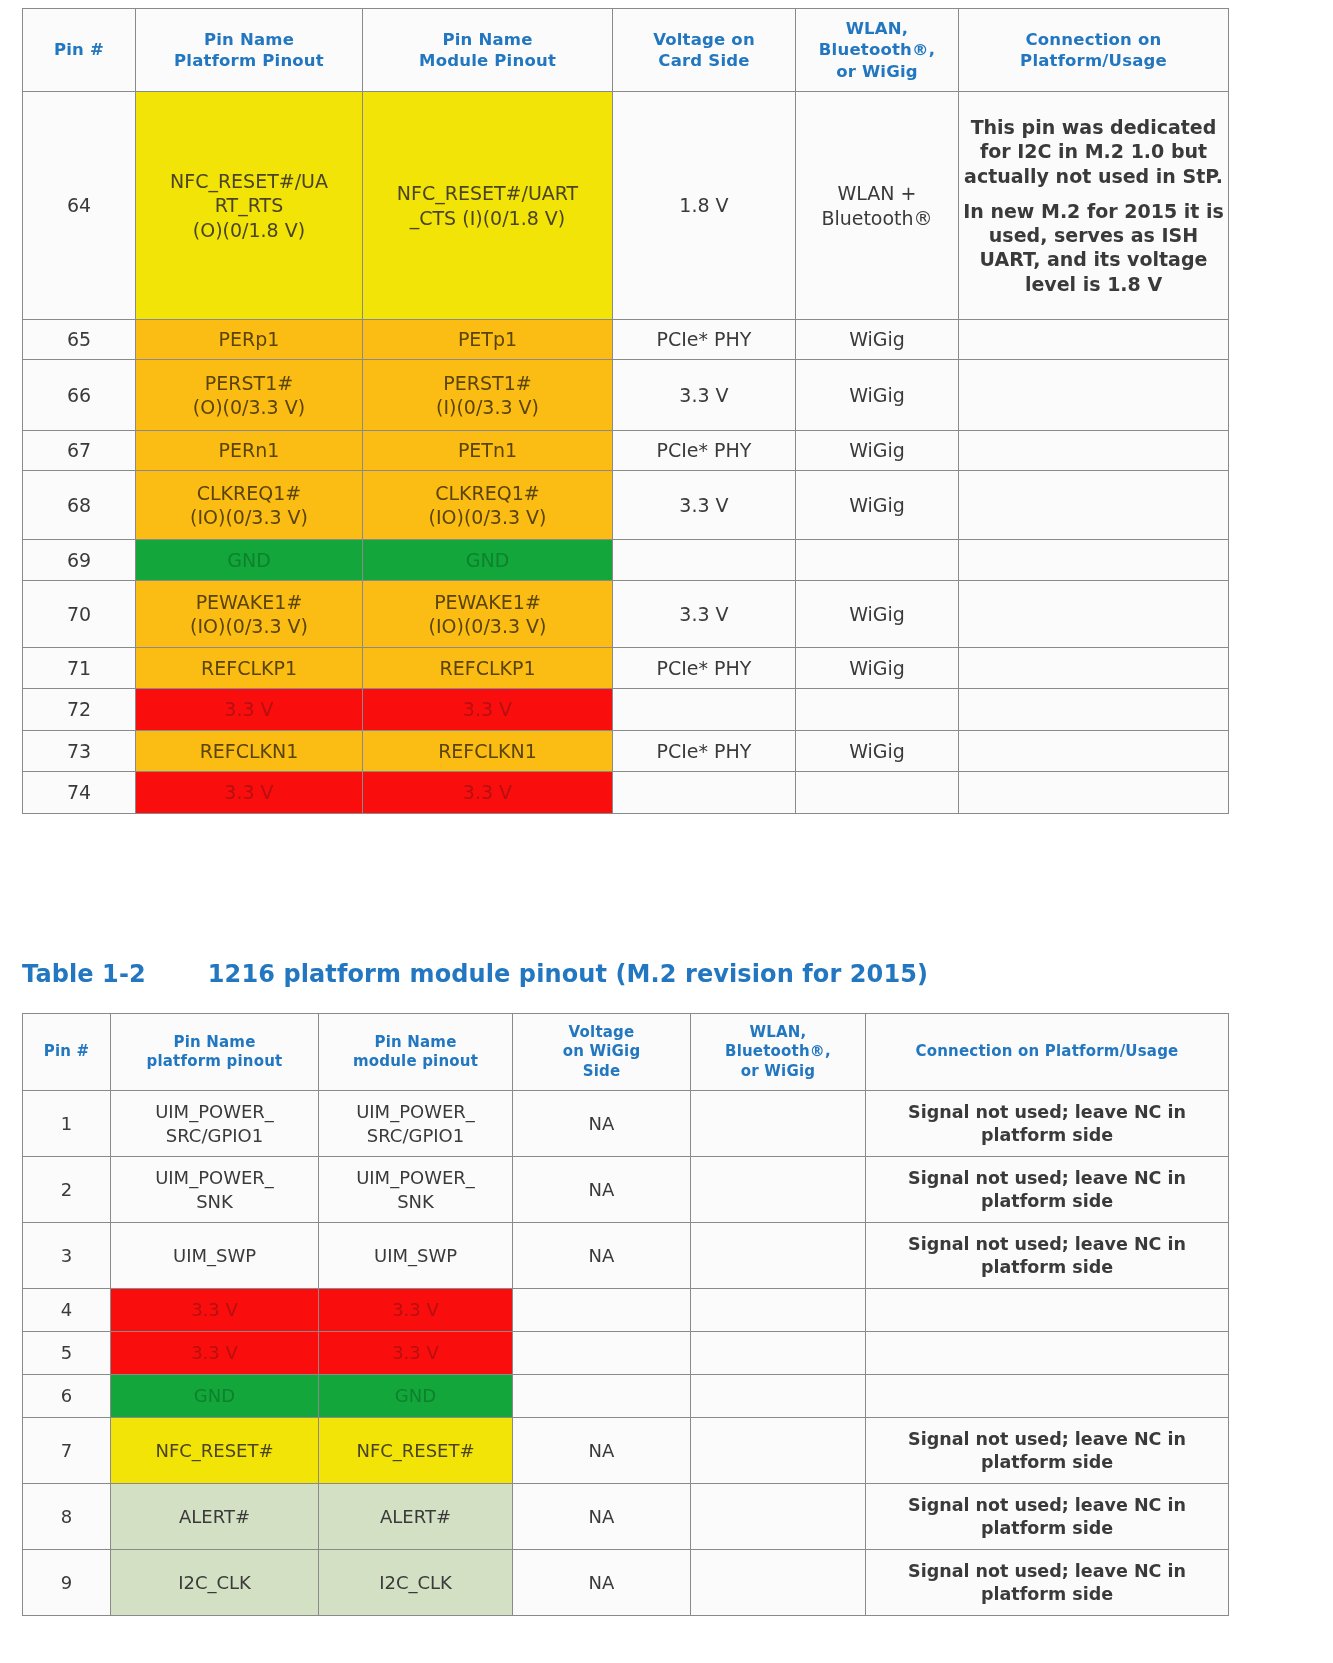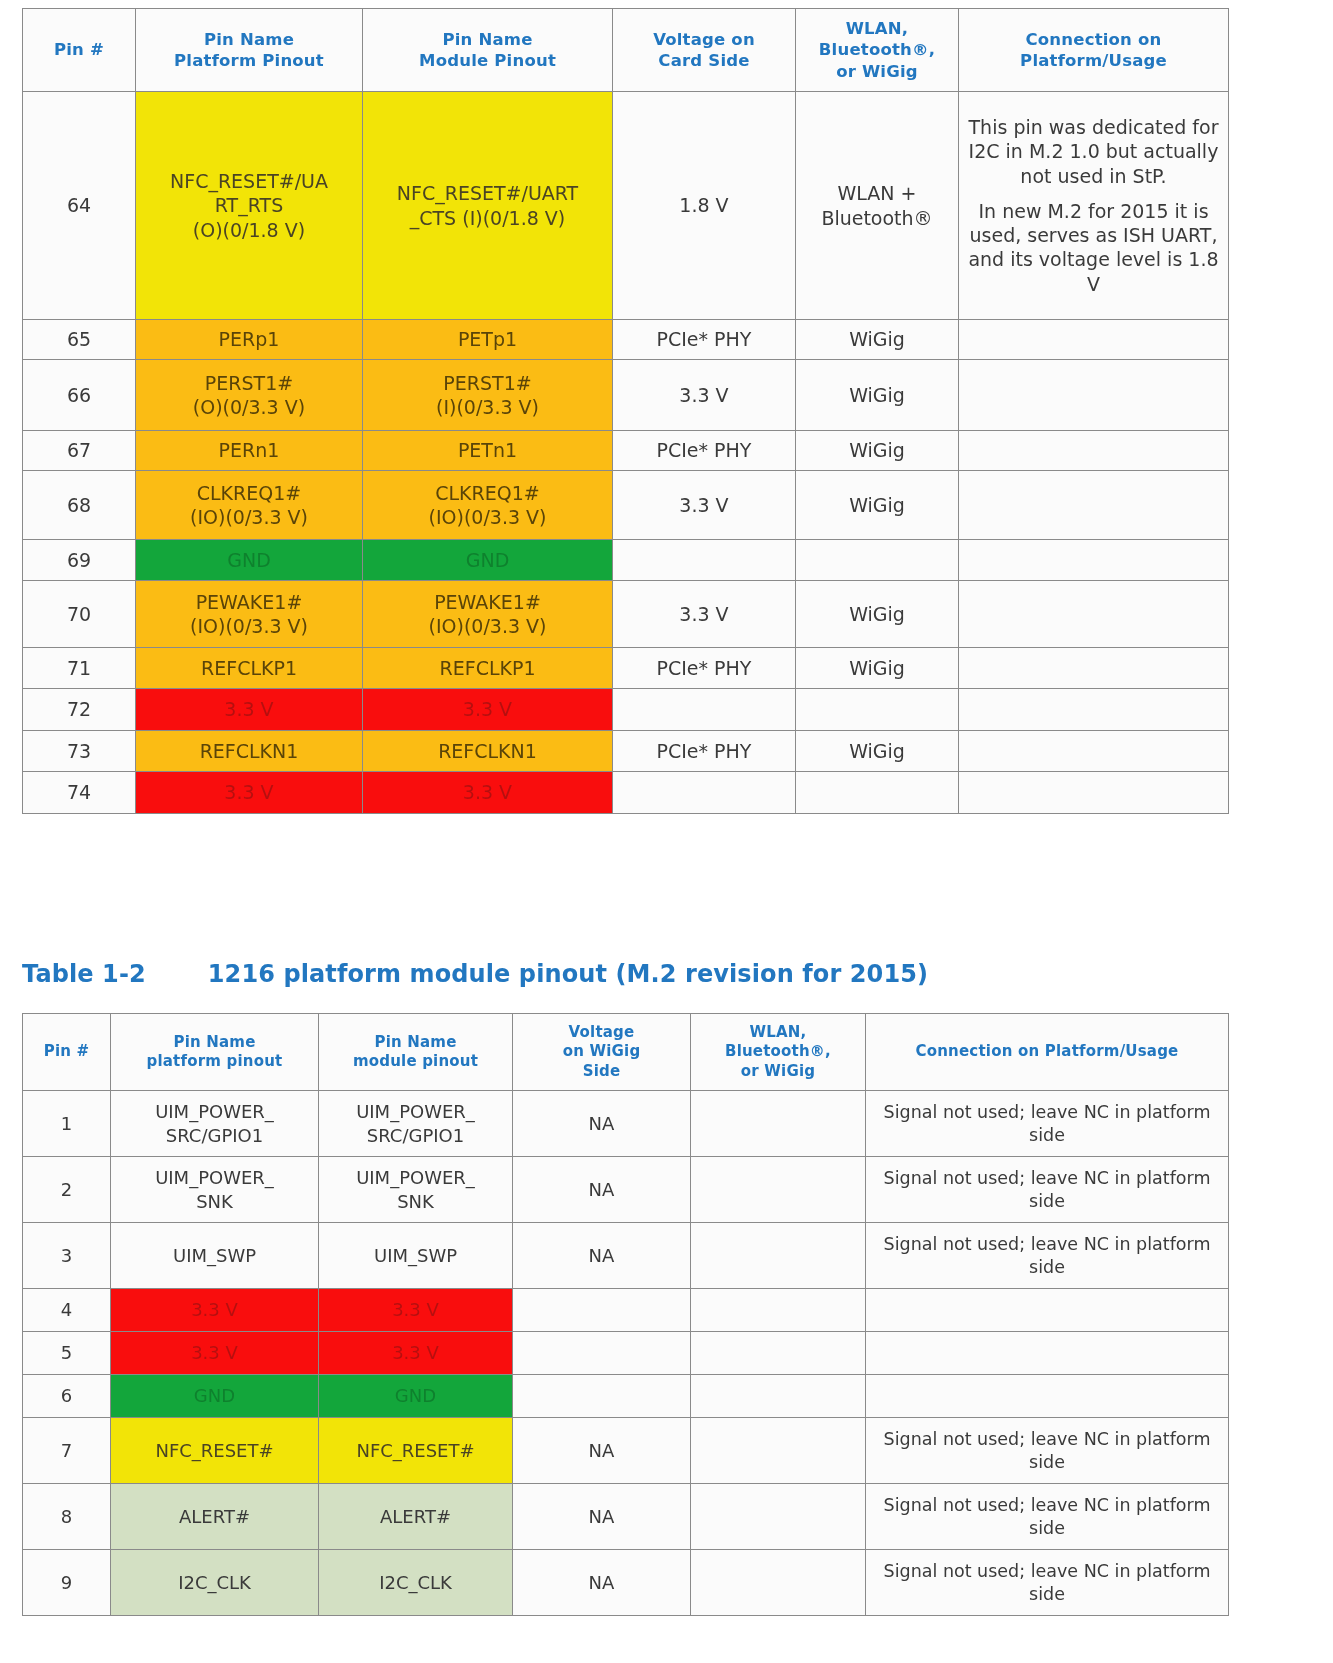--- a/index.html
+++ b/index.html
@@ -45,21 +45,21 @@
     letter-spacing: .2px;
     vertical-align: middle;
   }
   td.pin-num { color: #4a4a4a; }
   td.usage {
     text-align: left;
     padding-left: 9px;
     padding-right: 6px;
     line-height: 1.32;
   }
-  td.usage p { margin: 0 0 11px 0; }
+  td.usage p { margin: 0 0 11px 0; font-weight: bold; }
   td.usage p:last-child { margin-bottom: 0; }
 
   
   .fill-yellow { background: #f2e407 !important; color: #4a4424 !important; }
   .fill-orange { background: #fbbc14 !important; color: #5a4408 !important; }
   .fill-green  { background: #13a63b !important; color: #0c6b26 !important; }
   .fill-red    { background: #f90d0d !important; color: #8d1111 !important; }
   .fill-sage   { background: #d3e0c3 !important; color: #3a3a3a !important; }
   .fill-red .cell-text,
   .fill-green .cell-text { opacity: .62; }

